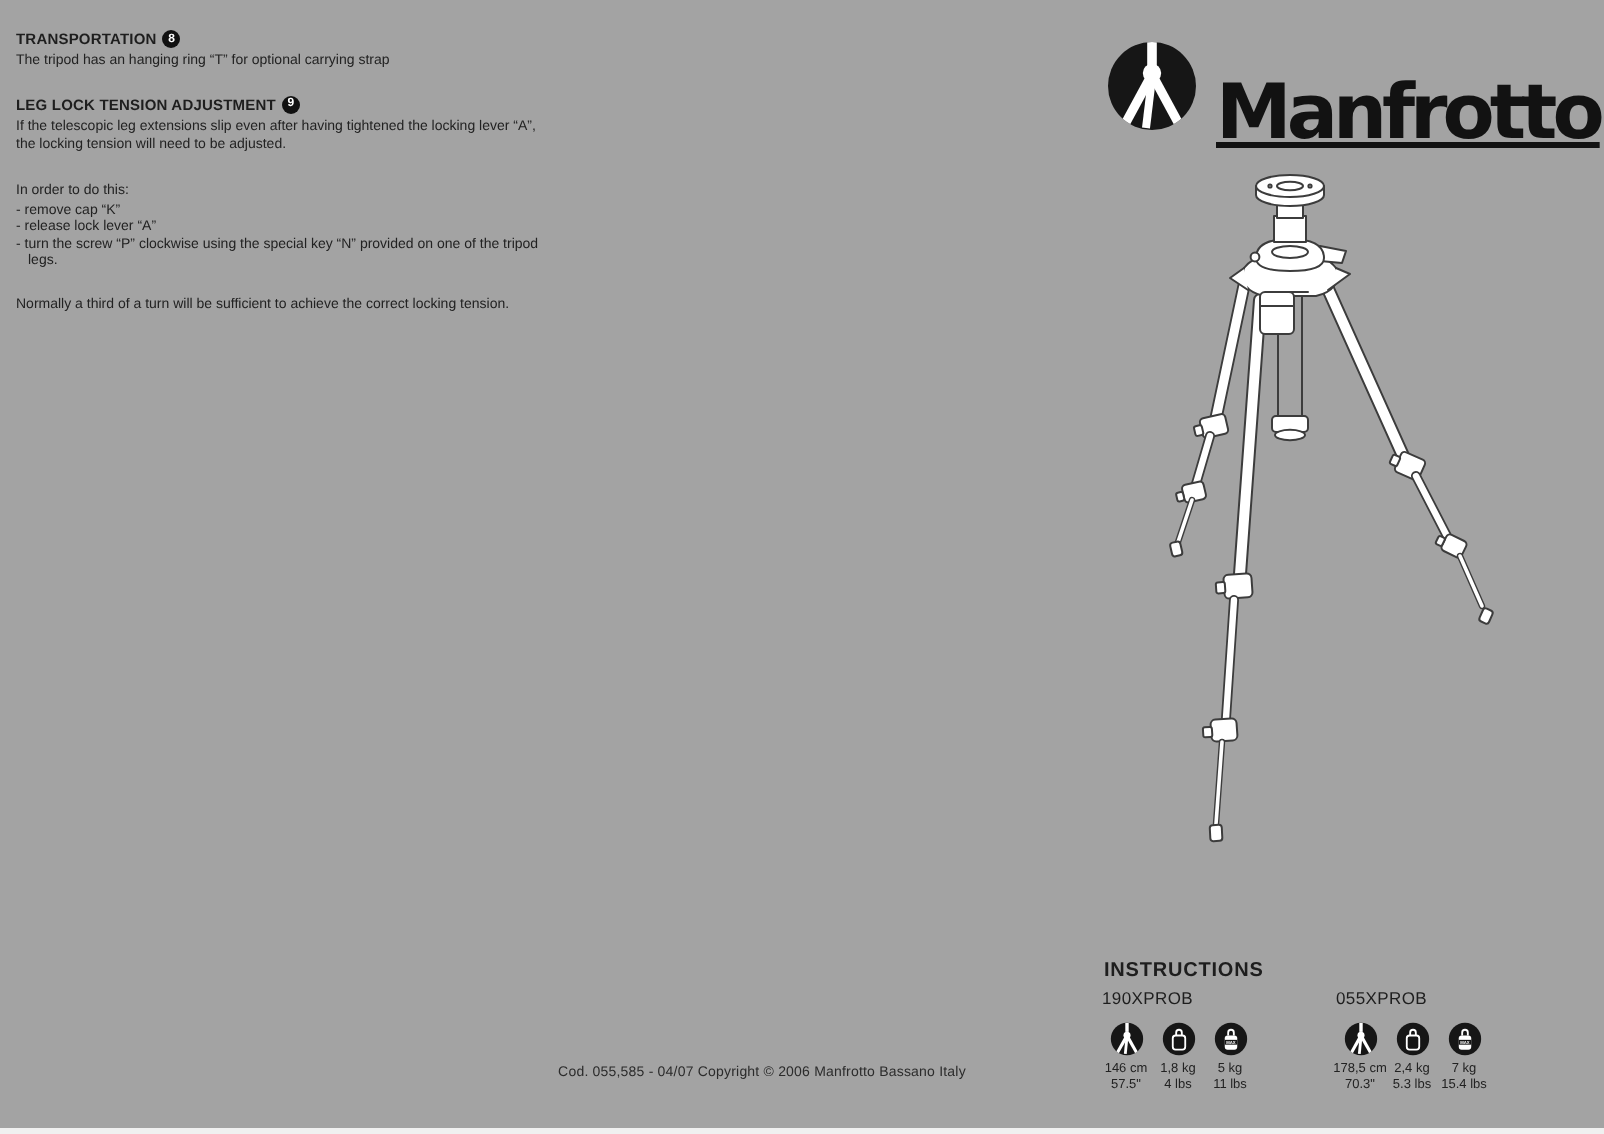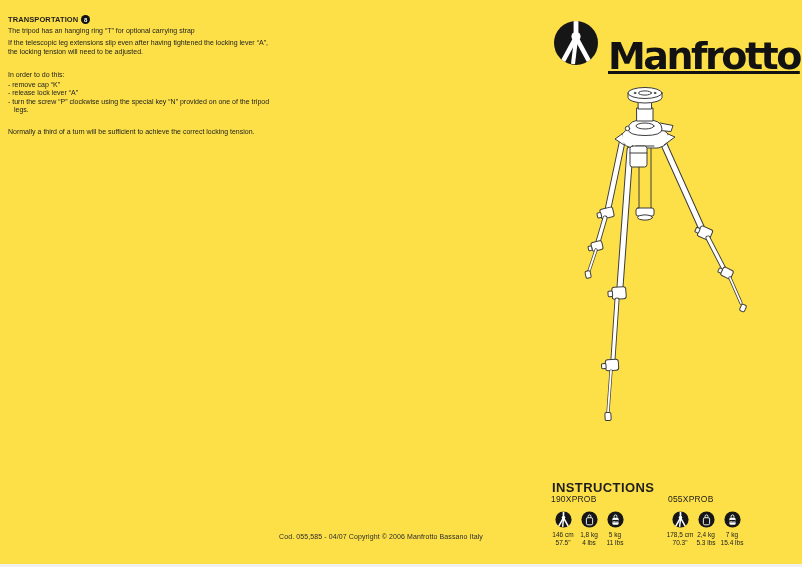--- a/index.html
+++ b/index.html
@@ -1,18 +1,18 @@
 <!DOCTYPE html>
 <html><head>
 <meta charset="utf-8">
 <style>
   * { margin:0; padding:0; box-sizing:border-box; }
   html,body { background:#fff; }
   .page {
-    position:relative; width:802px; height:567px; background:#fde047;
+    position:relative; width:802px; height:567px; background:#a3a3a3;
     font-family:"Liberation Sans", sans-serif; color:#1e1e1e; overflow:hidden;
   }
   .page-bottom-edge {
     position:absolute; left:0; right:0; bottom:0; height:3px; background:#f0f0f0;
   }
 
   
   .left-col { position:absolute; left:8px; top:15px; width:286px; }
   .sec-heading { font-size:7.5px; font-weight:bold; letter-spacing:0.1px; display:flex; align-items:center; gap:3px; white-space:nowrap; }
   .num-badge {
@@ -32,21 +32,21 @@
     position:absolute; left:608px; top:37px;
     font-family:"DejaVu Sans","Liberation Sans",sans-serif;
     font-size:38px; font-weight:bold; letter-spacing:-2.5px; color:#121212; line-height:1;text-decoration:underline;
   }
 
   
   .tripod-wrap { position:absolute; left:550px; top:82px; width:240px; height:360px; }
 
   
   .instructions { position:absolute; left:548px; top:477px; width:254px; height:80px; }
-  .instr-title { font-size:13px; font-weight:bold; letter-spacing:0.4px; padding-left:4px; padding-top:3px; }
+  .instr-title { font-size:10px; font-weight:bold; letter-spacing:0.4px; padding-left:4px; padding-top:3px; }
   .model { position:absolute; top:17px; }
   .model-1 { left:2px; }
   .model-2 { left:119px; }
   .model-name { font-size:8.5px; font-weight:normal; letter-spacing:0.2px; margin-left:1px; }
   .spec-row { display:flex; margin-top:7px; }
   .spec { width:26px; display:flex; flex-direction:column; align-items:center; }
   .spec-icon { width:17px; height:17px; display:block; }
   .spec-metric { margin-top:3px; font-size:6.5px; white-space:nowrap; color:#222; }
   .spec-imperial { margin-top:1px; font-size:6.5px; white-space:nowrap; color:#222; }
 
@@ -60,20 +60,24 @@
 <div class="page">
 
   <div class="left-col">
 
     <div class="sec-heading">
       <span>TRANSPORTATION</span>
       <span class="num-badge">8</span>
     </div>
     <div class="body-text mt2">The tripod has an hanging ring “T” for optional carrying strap</div>
 
+    <div class="sec-heading mt12">
+      <span>LEG LOCK TENSION ADJUSTMENT</span>
+      <span class="num-badge">9</span>
+    </div>
     <div class="body-text mt2">If the telescopic leg extensions slip even after having tightened the locking lever “A”,</div>
     <div class="body-text">the locking tension will need to be adjusted.</div>
 
     <div class="body-text mt13">In order to do this:</div>
     <div class="steps">
       <div class="step">- remove cap “K”</div>
       <div class="step">- release lock lever “A”</div>
       <div class="step">- turn the screw “P” clockwise using the special key “N” provided on one of the tripod</div>
       <div class="step cont">legs.</div>
     </div>

